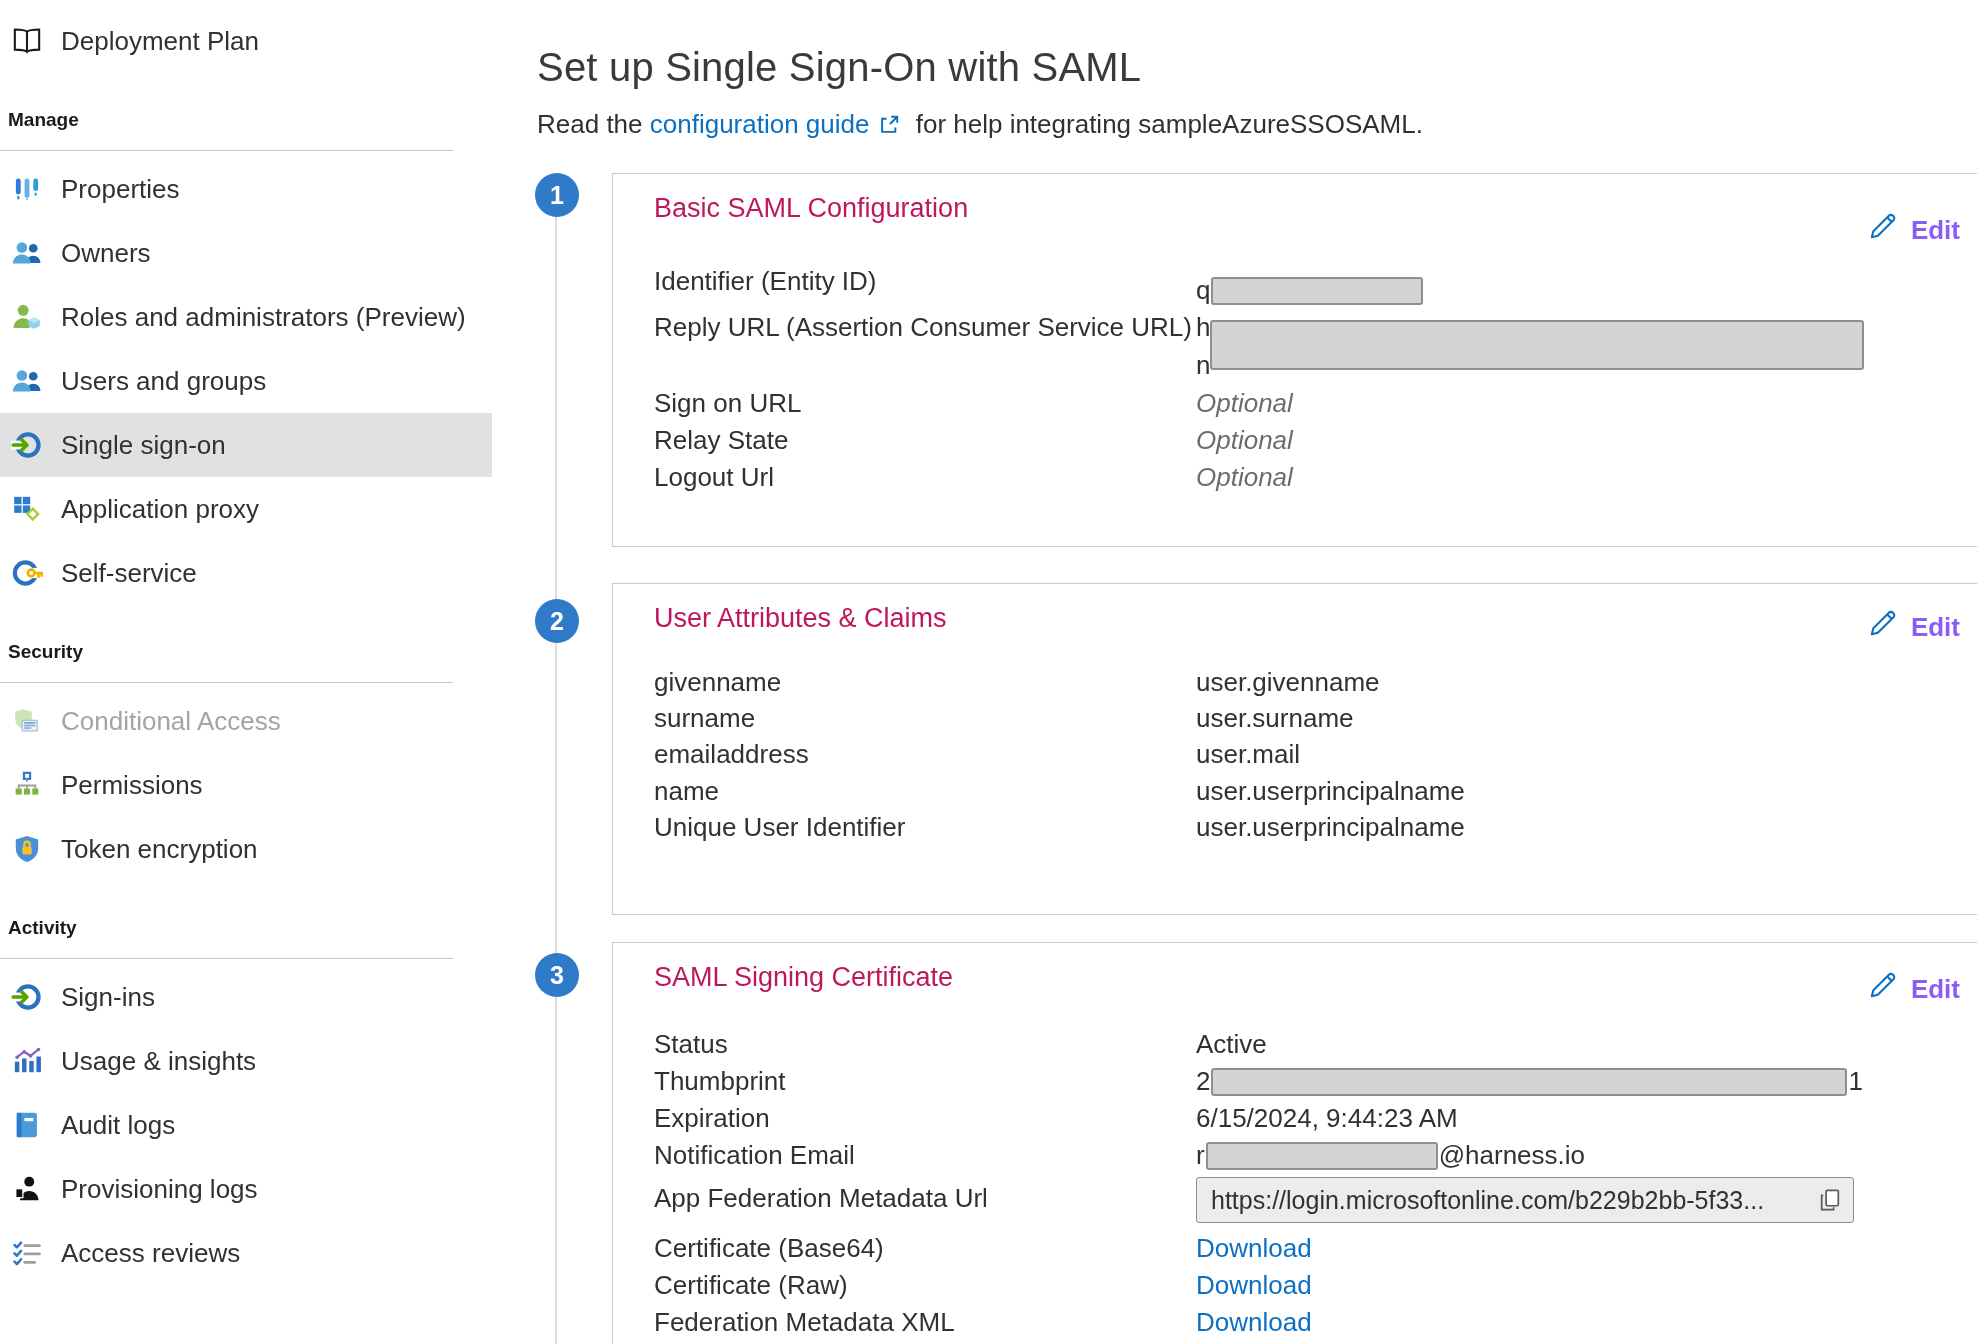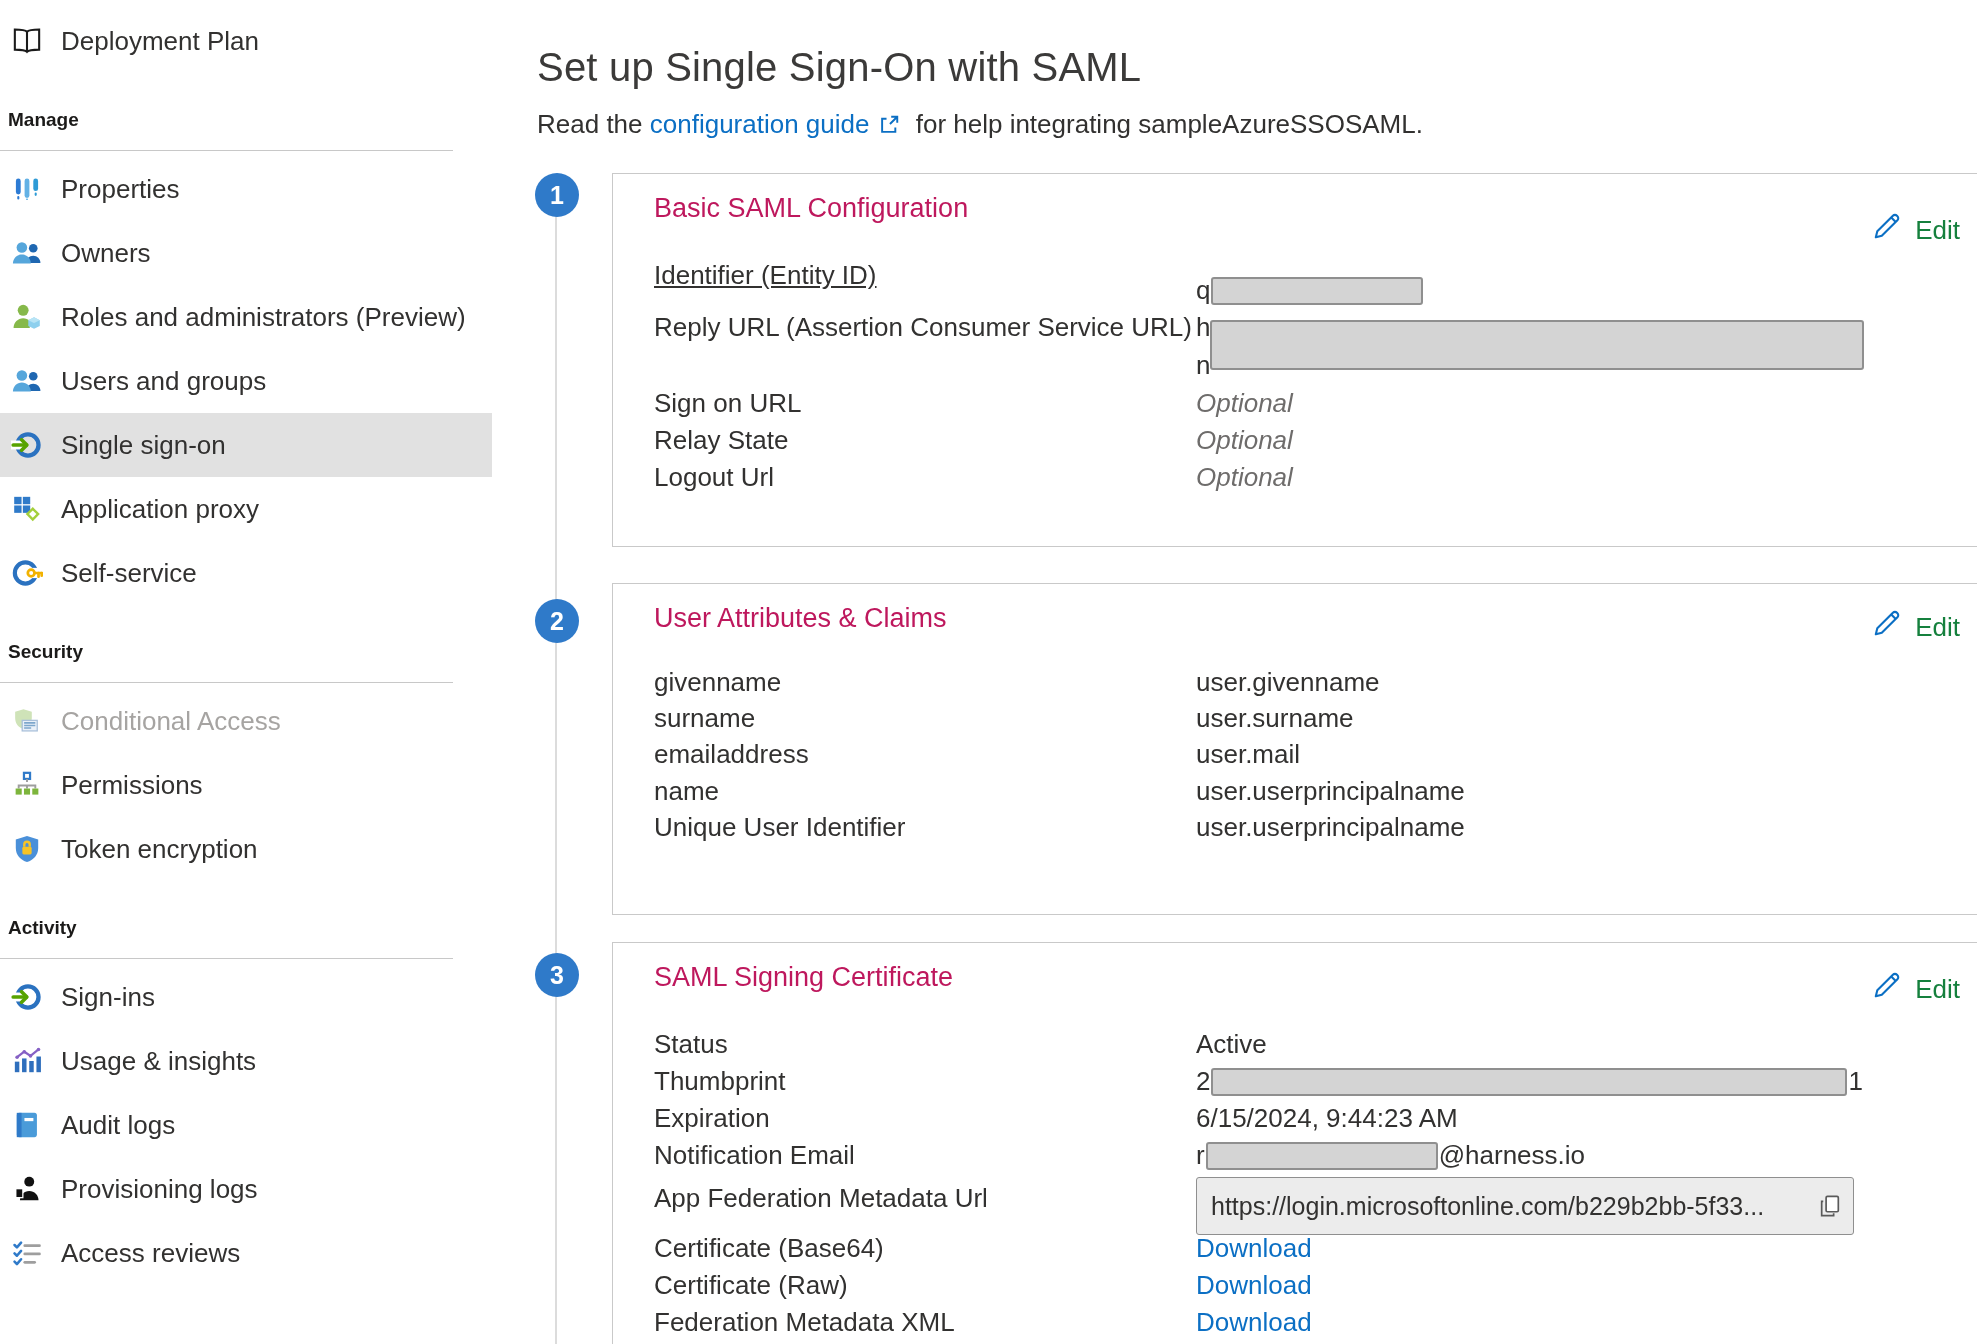--- a/index.html
+++ b/index.html
@@ -26,33 +26,33 @@
   .intro .guide-link{color:#0b6fc4;cursor:pointer;text-decoration:none;}
   .intro .ext{display:inline-block;margin:0 8px 0 9px;vertical-align:-3px;}
 
   .vline{position:absolute;left:555px;top:195px;width:2px;height:1149px;background:#dcdcdc;}
   .step-circle{position:absolute;left:535px;width:44px;height:44px;border-radius:50%;
                background:#2f7ac9;color:#fff;font-size:25px;font-weight:bold;
                display:flex;align-items:center;justify-content:center;z-index:2;}
   .sec-box{position:absolute;left:612px;right:-6px;background:#fff;border:1px solid #c9c9c9;}
   .sec-title{position:absolute;left:41px;top:19px;font-size:27px;color:#be185d;white-space:nowrap;}
   .edit-btn{position:absolute;right:22px;display:flex;align-items:center;gap:14px;
-            cursor:pointer;font-size:26px;color:#15803d;}
+            cursor:pointer;font-size:26px;color:#8b5cf6;font-weight:bold;}
   .row-label{position:absolute;left:41px;font-size:26px;white-space:nowrap;}
   .row-value{position:absolute;left:583px;font-size:26px;white-space:nowrap;}
   .optional{font-style:italic;color:#6e6c6b;}
   a.dl{color:#0b6fc4;text-decoration:none;cursor:pointer;}
 
   .redact{display:inline-block;background:#d4d4d4;border:2px solid #8f8f8f;
           border-radius:3px;height:24px;vertical-align:-6px;margin:0 1px;}
   .redact2{position:absolute;background:#d4d4d4;border:2px solid #8f8f8f;border-radius:3px;}
   .two-line{position:relative;height:72px;}
   .two-line .l2{position:absolute;left:0;top:38px;}
 
-  .url-input{position:absolute;left:583px;width:658px;height:58px;box-sizing:border-box;
+  .url-input{position:absolute;left:583px;width:658px;height:46px;box-sizing:border-box;
              border:1px solid #8f8f8f;border-radius:3px;background:#ececec;
              display:flex;align-items:center;padding:0 10px 0 14px;font-size:25px;cursor:text;}
   .url-input .txt{flex:1;overflow:hidden;white-space:nowrap;}
   .copy-btn{flex:none;margin-left:8px;cursor:pointer;display:flex;align-items:center;}
 </style>
 </head>
 <body>
 
 <div class="page">
 
@@ -288,21 +288,21 @@
       <div class="step-circle" style="top: 173px;">1</div>
       <section class="sec-box" style="top: 173px; height: 372px;">
         <div class="sec-title">Basic SAML Configuration</div>
         <div class="edit-btn" style="top: 38px;">
           <span><svg width="30" height="30" viewBox="0 0 20 20">
               <path d="M3.2 16.8l1-3.9L14.6 2.5a1.9 1.9 0 0 1 2.7 0l.3.3a1.9 1.9 0 0 1 0 2.7L7.2 15.9z" fill="none" stroke="#0b6fc4" stroke-width="1.4" stroke-linejoin="round"></path>
               <path d="M13.5 3.6l3 3" fill="none" stroke="#0b6fc4" stroke-width="1.4"></path>
             </svg></span>
           <span>Edit</span>
         </div>
-        <div class="row-label" style="top: 86px; text-decoration: underline;">Identifier (Entity ID)</div>
+        <div class="row-label" style="top: 92px;">Identifier (Entity ID)</div>
         <div class="row-value" style="top: 101px;"><span>q</span><span class="redact" style="width: 208px;"></span><span></span></div>
         <div class="row-label" style="top: 138px;">Reply URL (Assertion Consumer Service URL)</div>
         <div class="row-value two-line" style="top: 138px;"><span>h</span><span class="l2">n</span><span class="redact2" style="left: 14px; top: 8px; width: 650px; height: 46px;"></span></div>
         <div class="row-label" style="top: 214px;">Sign on URL</div>
         <div class="row-value optional" style="top: 214px;">Optional</div>
         <div class="row-label" style="top: 251px;">Relay State</div>
         <div class="row-value optional" style="top: 251px;">Optional</div>
         <div class="row-label" style="top: 288px;">Logout Url</div>
         <div class="row-value optional" style="top: 288px;">Optional</div>
       </section>

